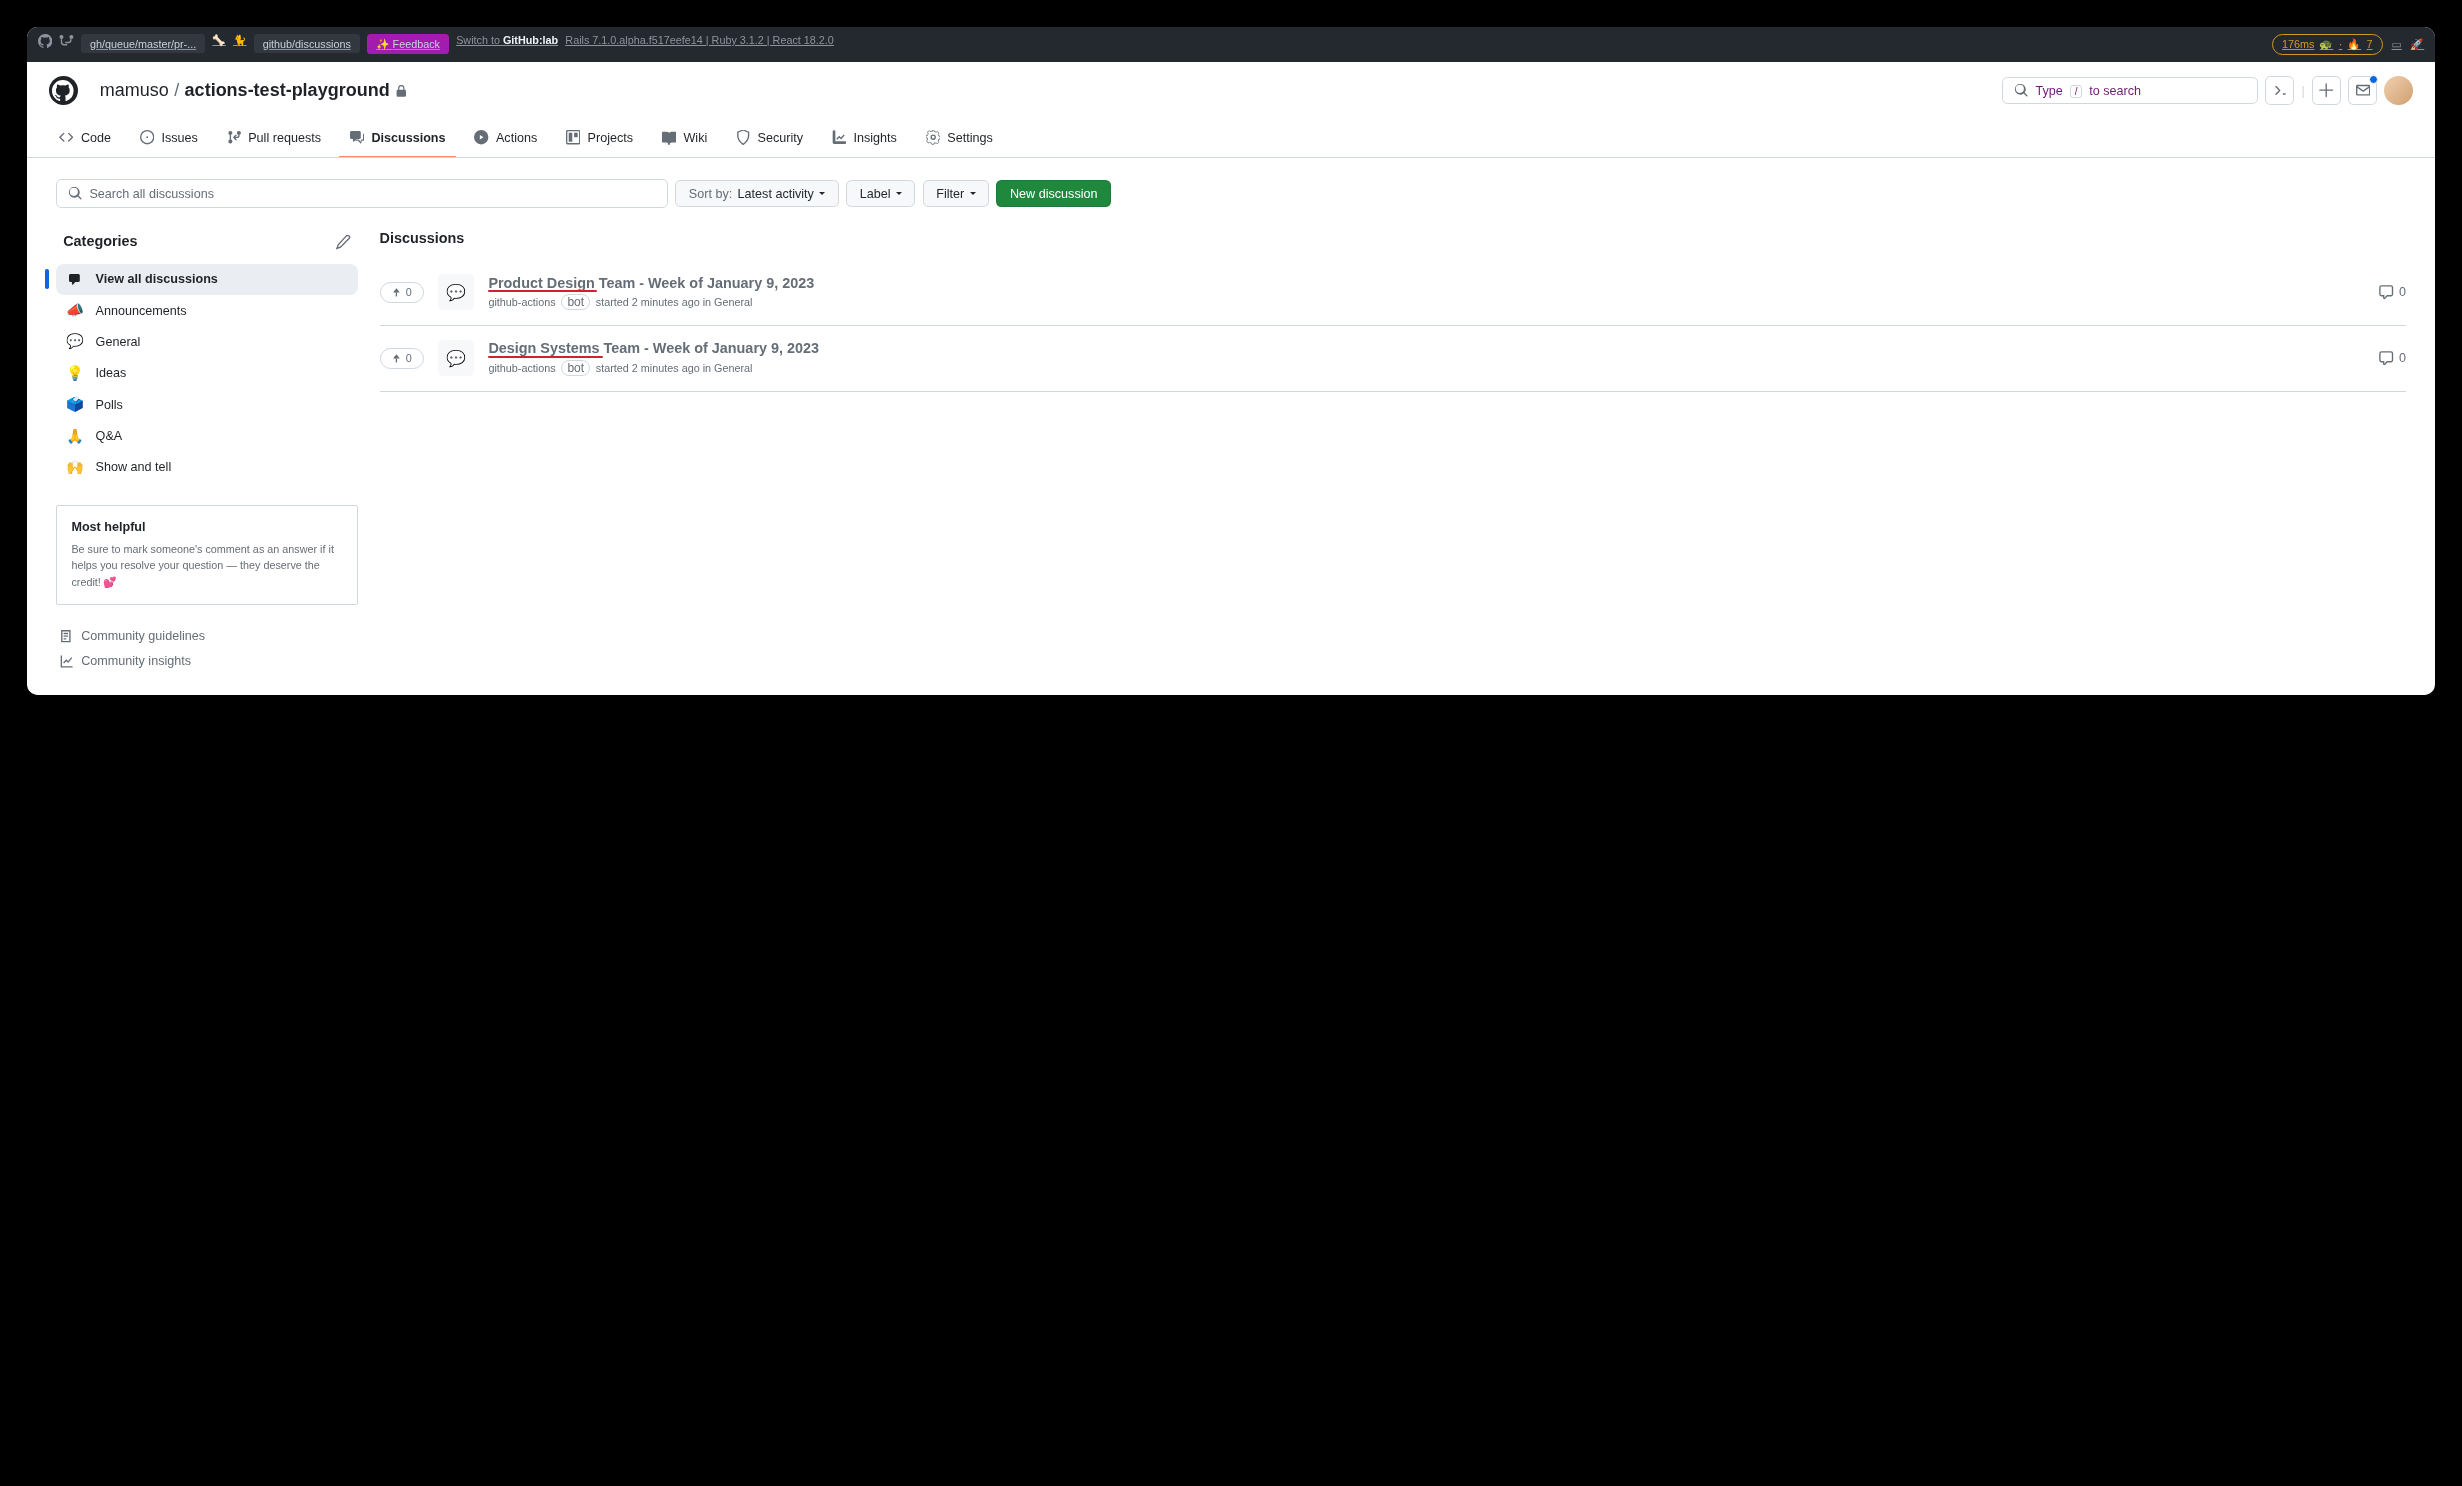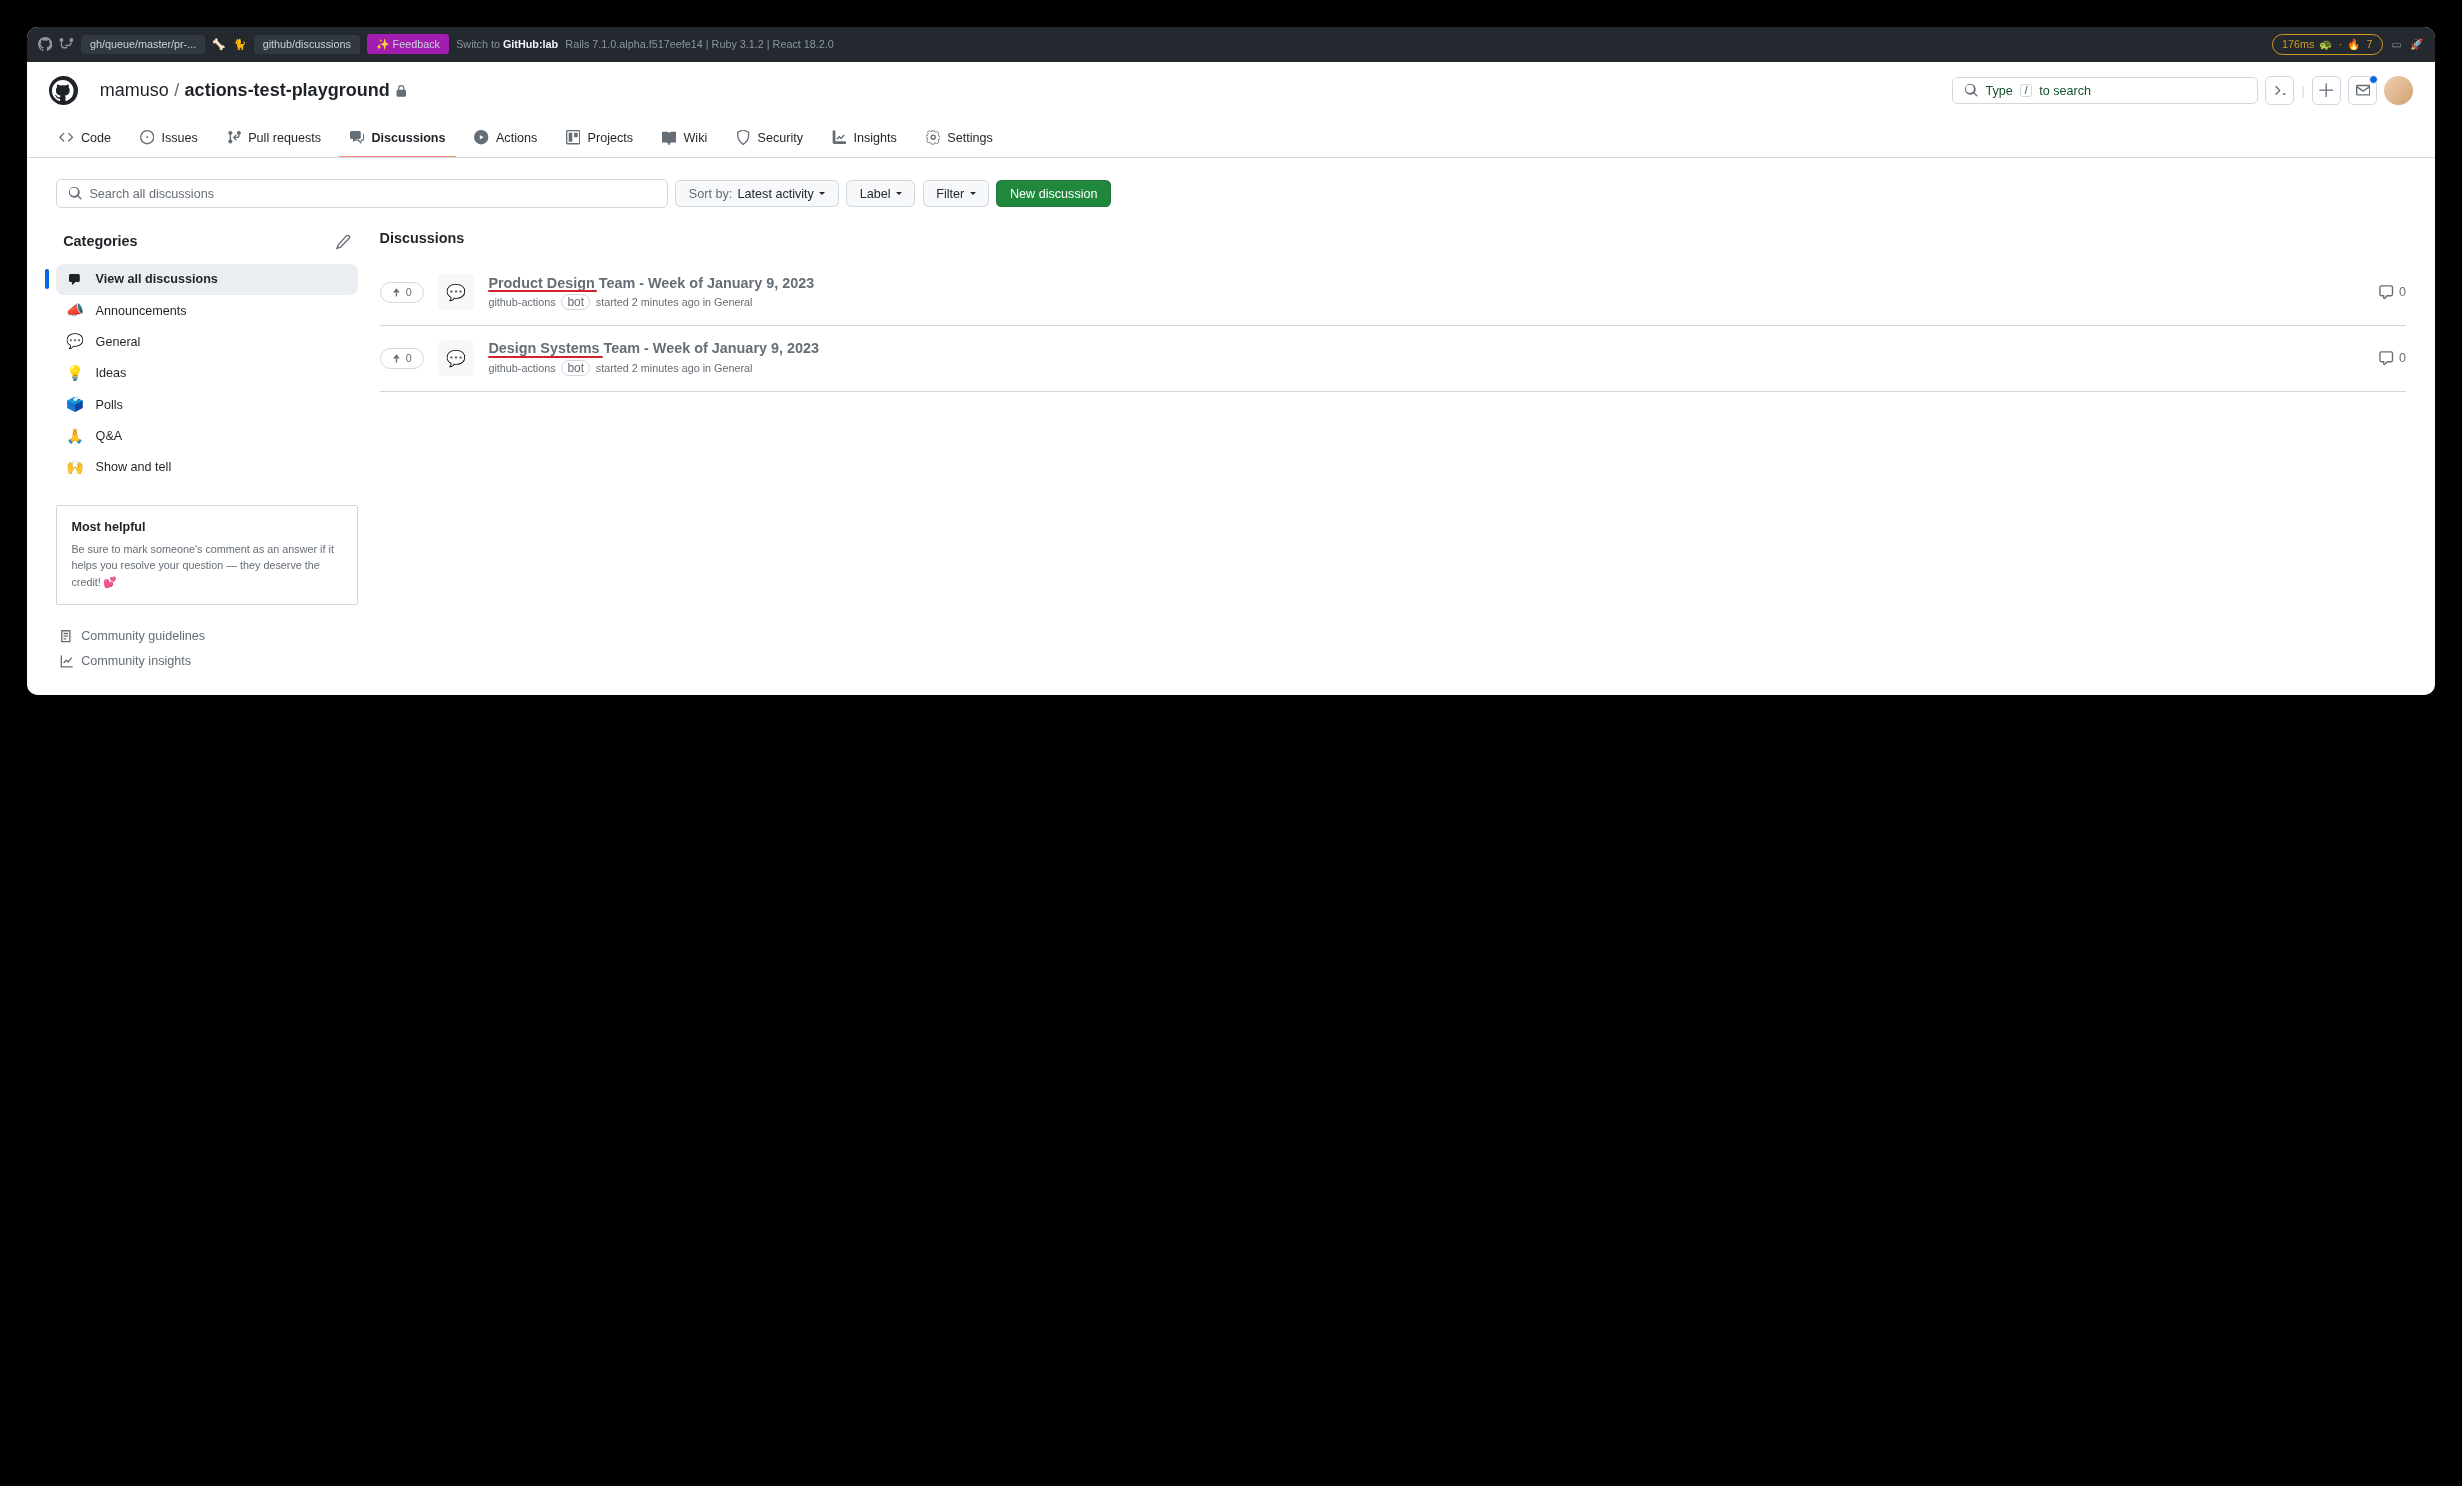--- a/index.html
+++ b/index.html
@@ -13,24 +13,25 @@
     .window {
       background: #fff;
       border-radius: 10.8px;
       overflow: hidden;
       box-shadow: 0 18px 36px rgba(0,0,0,0.5);
     }
     .devbar {
       background: #24292f;
       color: #8b949e;
       display: flex;
-      align-items: center;
+      align-items: flex-start;
       padding: 7.2px 10.8px;
       gap: 7.2px;
       font-size: 10.8px;
+      text-decoration: underline;
     }
     .devbar .pill {
       background: #32383f;
       border-radius: 3.6px;
       padding: 3.6px 9px;
       color: #c9d1d9;
     }
     .devbar .feedback {
       background: #a21caf;
       border-radius: 3.6px;
@@ -67,27 +68,27 @@
       color: #fff;
     }
     .breadcrumb { font-size: 18px; color: #656d76; margin-left: 15px; display: flex; align-items: center; gap: 5.4px;}
     .breadcrumb a { color: #1f2328; text-decoration: none; }
     .breadcrumb .sep { color: #656d76; }
     .breadcrumb .repo { font-weight: 600; color: #1f2328; }
     .lock-icon { color: #656d76; }
     .topbar .spacer { flex: 1; }
     .searchbox {
       display: flex;
-      align-items: center;
+      align-items: flex-end;
       gap: 7.2px;
       border: 0.9px solid #d0d7de;
       border-radius: 5.4px;
       padding: 5.4px 10.8px;
-      width: 306px;
-      color: #14532d;
+      width: 256px;
+      color: #701a75;
     }
     .searchbox .slash {
       border: 0.9px solid #d0d7de;
       border-radius: 2.7px;
       padding: 0 3.6px;
       font-size: 10px;
     }
     .iconbutton {
       border: 0.9px solid #d0d7de;
       border-radius: 5.4px;

